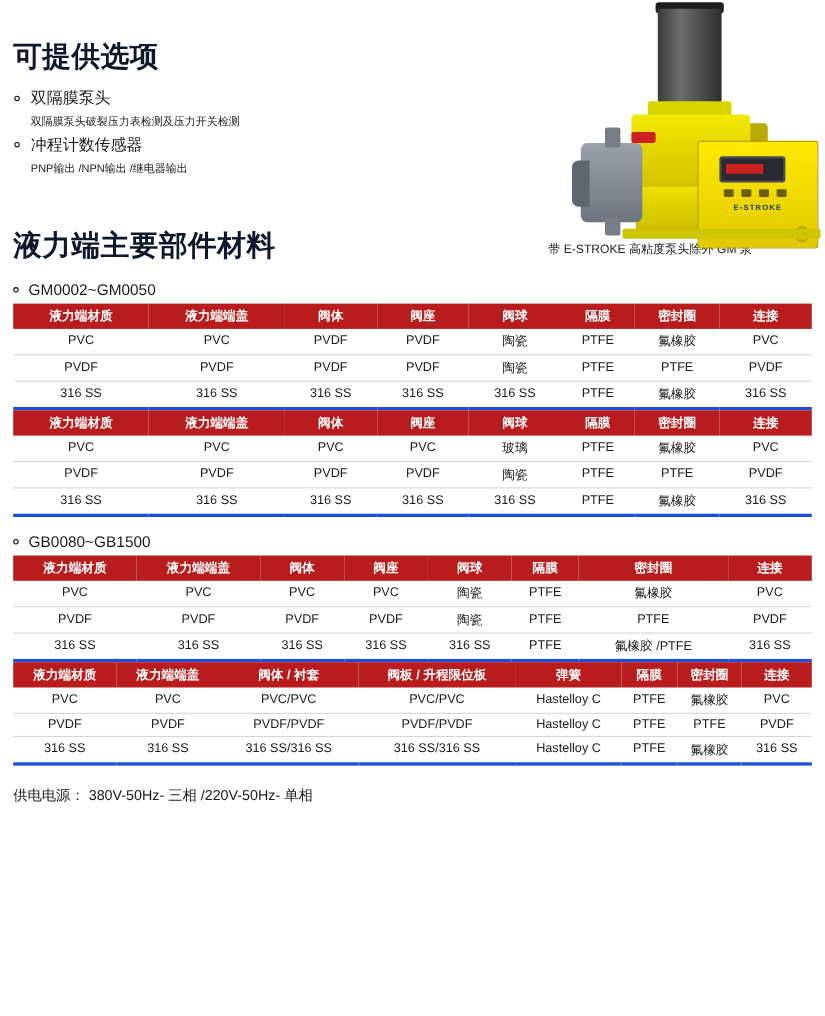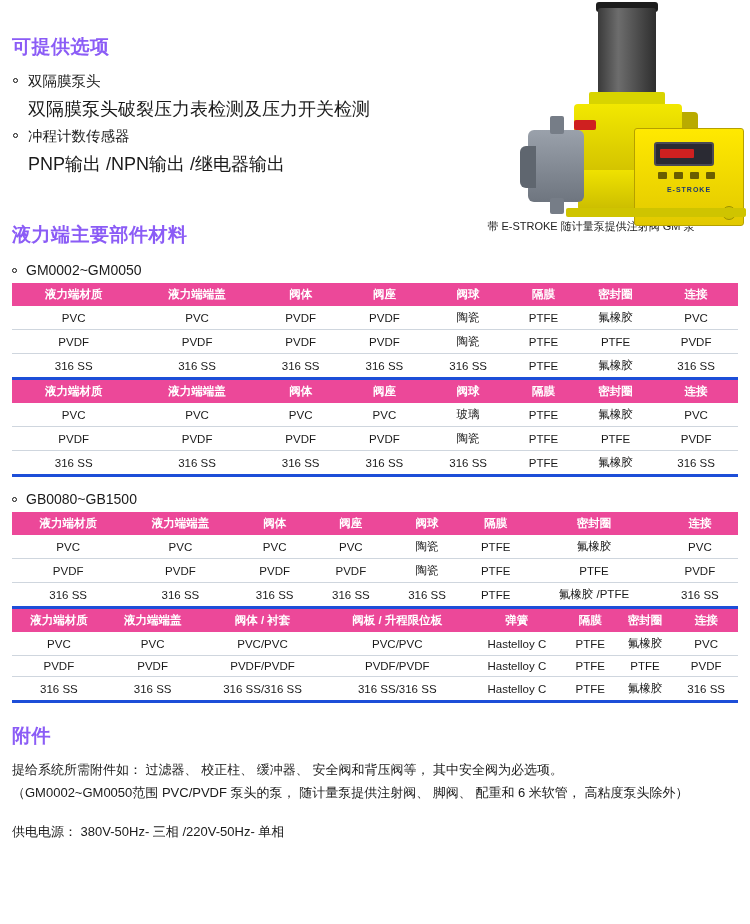--- a/index.html
+++ b/index.html
@@ -10,40 +10,40 @@
     font-family: "Liberation Sans", sans-serif;
     color: #1a1a1a;
   }
   .page {
     position: relative;
     width: 750px; height: 924px;
     overflow: hidden;
     padding: 0 12px;
   }
   h2.section-title {
-    color: #8b5cf6;
-    font-size: 19px;
+    color: #0f172a;
+    font-size: 26px;
     font-weight: bold;
     margin: 0 0 10px 0;
     letter-spacing: 0.5px;
   }
   .sec-options { padding-top: 34px; }
   ul.bullets {
     list-style: none;
     margin: 0; padding: 0;
     font-size: 14.5px;
     line-height: 1.65;
   }
   ul.bullets > li { position: relative; padding-left: 16px; margin-bottom: 1px; }
   ul.bullets > li > .dot {
     position: absolute; left: 1px; top: 8px;
     width: 5px; height: 5px; border: 1px solid #111; border-radius: 50%;
   }
   .sub-line {
-    font-size: 18px;
+    font-size: 10px;
     padding-left: 16px;
     line-height: 1.6;
   }
   
   .product-block {
     position: absolute;
     right: 14px; top: 0;
     width: 290px;
     text-align: center;
   }
@@ -136,21 +136,21 @@
   .table-label .dot {
     position: absolute; left: 0; top: 6px; width: 5px; height: 5px;
     border: 1px solid #111; border-radius: 50%;
   }
   table.mat {
     width: 100%;
     border-collapse: collapse;
     font-size: 11.5px;
   }
   table.mat thead th {
-    background: #ec4899;
+    background: #b91c1c;
     color: #ffffff;
     font-weight: bold;
     padding: 4px 2px;
     text-align: center;
     white-space: nowrap;
   }
   table.mat tbody td {
     padding: 4px 2px;
     text-align: center;
     border-bottom: 1px solid #cfd6de;
@@ -192,21 +192,21 @@
       <div class="ctrl-screen"></div>
       <div class="ctrl-led"></div>
       <div class="ctrl-btn" style="left:212px;"></div>
       <div class="ctrl-btn" style="left:228px;"></div>
       <div class="ctrl-btn" style="left:244px;"></div>
       <div class="ctrl-btn" style="left:260px;"></div>
       <div class="ctrl-label">E-STROKE</div>
       <div class="ctrl-knob"></div>
       <div class="base-plate"></div>
     </div>
-    <div class="pump-caption">带 E-STROKE 随计量泵提供注射阀 GM 泵</div>
+    <div class="pump-caption">带 E-STROKE 高粘度泵头除外 GM 泵</div>
   </div>
 
   <div class="sec-options">
     <h2 class="section-title">可提供选项</h2>
     <ul class="bullets">
       <li>
         <span class="dot"></span>
         <span>双隔膜泵头</span>
       </li>
       <li style="list-style:none;padding-left:0;">
@@ -415,24 +415,19 @@
           <td>316 SS/316 SS</td>
           <td>Hastelloy C</td>
           <td>PTFE</td>
           <td>氟橡胶</td>
           <td>316 SS</td>
         </tr>
       </tbody>
     </table>
   </div>
 
-  <div class="sec-acc">
-    <h2 class="section-title">附件</h2>
-    <p class="para">提给系统所需附件如：  过滤器、 校正柱、 缓冲器、 安全阀和背压阀等， 其中安全阀为必选项。</p>
-    <p class="para">（GM0002~GM0050范围 PVC/PVDF 泵头的泵，  随计量泵提供注射阀、 脚阀、 配重和 6 米软管， 高粘度泵头除外）</p>
-  </div>
 
   <div class="sec-params">
     <div class="param-line">供电电源： 380V-50Hz- 三相 /220V-50Hz- 单相</div>
 
   </div>
 
 </div>
 
 </body></html>

